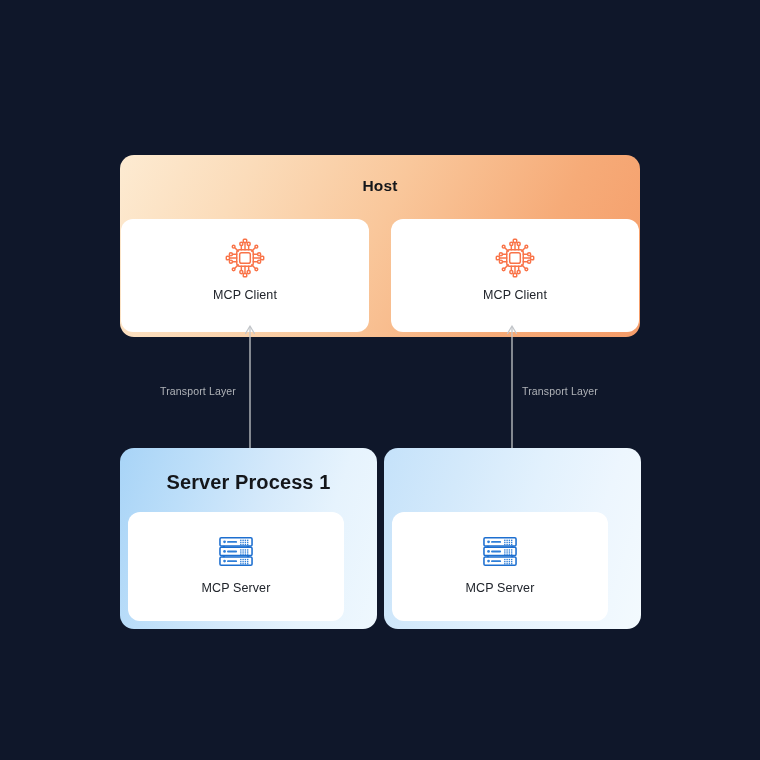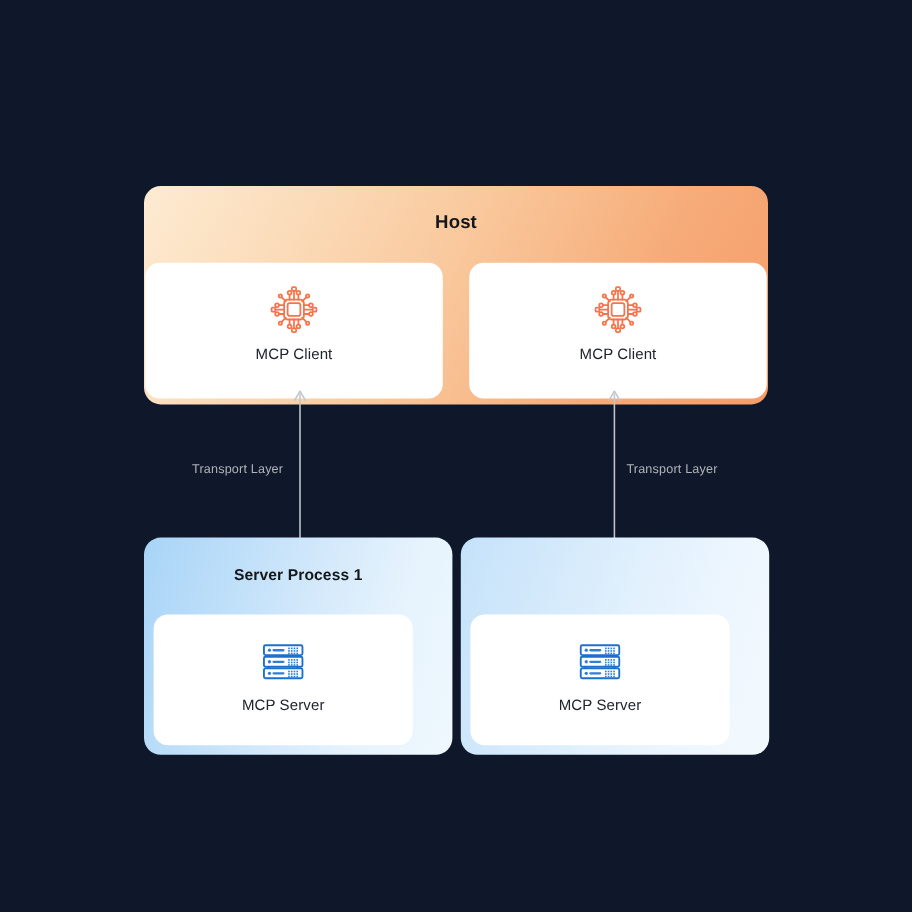--- a/index.html
+++ b/index.html
@@ -125,21 +125,21 @@
         #edf6fe 76%,
         #f3fafe 100%);
   }
 
   .server-title {
     position: absolute;
     top: 23px;
     left: 0;
     width: 100%;
     text-align: center;
-    font-size: 13px;
+    font-size: 20px;
     font-weight: bold;
     color: #14161a;
     letter-spacing: 0.1px;
   }
 
   .server-card {
     position: absolute;
     left: 8px;
     top: 64px;
     width: 216px;

